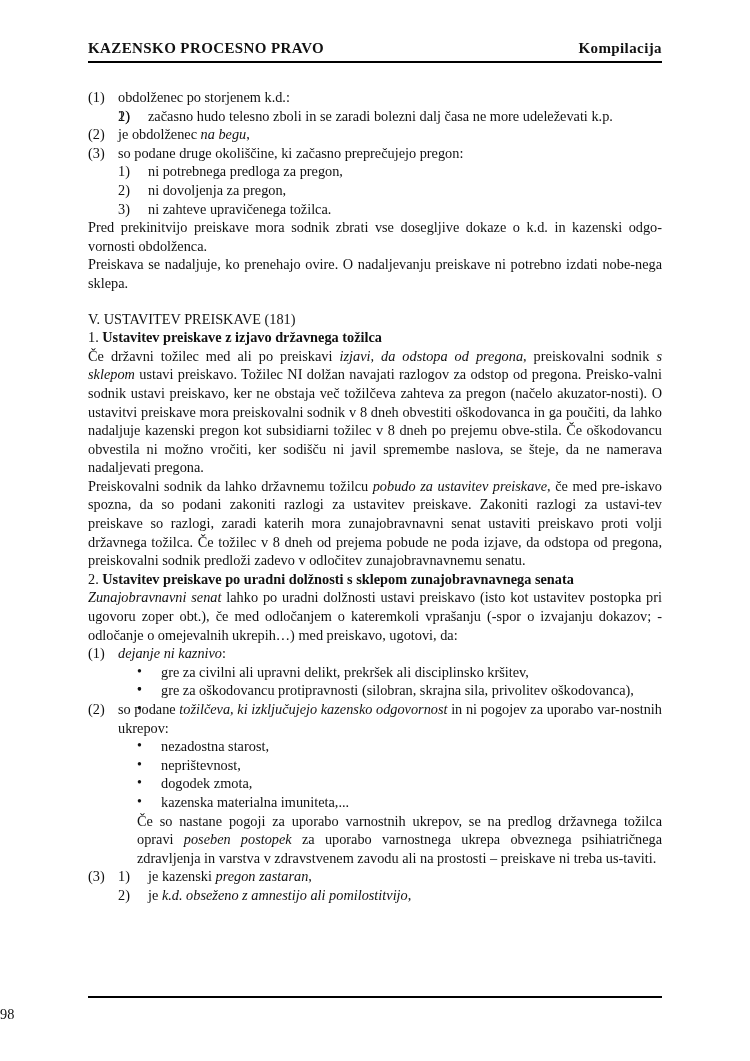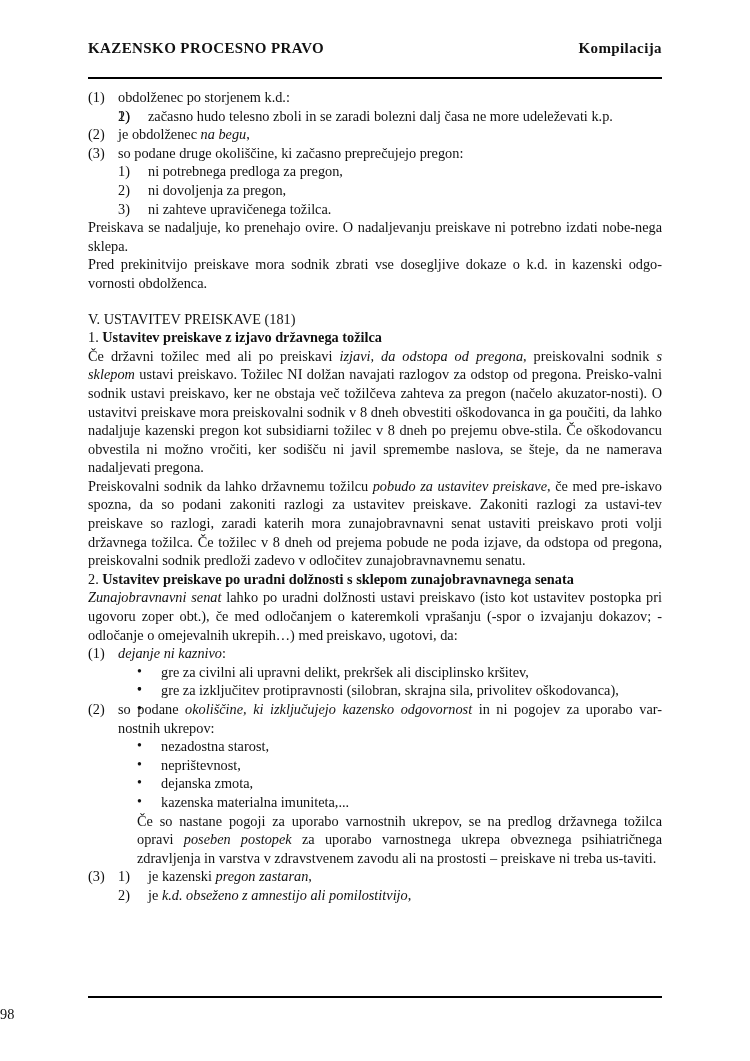--- a/index.html
+++ b/index.html
@@ -21,21 +21,21 @@
     top: 40px;
     left: 88px;
     width: 574px;
     display: flex;
     justify-content: space-between;
     align-items: center;
     font-weight: bold;
     font-size: 15px;
     letter-spacing: 0.4px;
     border-bottom: 2px solid #000000;
-    padding-bottom: 20px;
+    padding-bottom: 4px;
   }
   .content {
     position: absolute;
     top: 88px;
     left: 88px;
     width: 574px;
     font-size: 14.3px;
     line-height: 18.6px;
     text-align: justify;
   }
@@ -74,38 +74,38 @@
 
   <div class="content" id="content">
       <div class="block li" style="padding-left: 30px;"><span class="marker" style="left: 0px;">(1)</span><span>obdolženec po storjenem k.d.:</span></div>
       <div class="block li" style="padding-left: 60px;"><span class="marker" style="left: 30px;">1)</span></div>
       <div class="block li" style="padding-left: 60px;"><span class="marker" style="left: 30px;">2)</span><span>začasno hudo telesno zboli in se zaradi bolezni dalj časa ne more udeleževati k.p.</span></div>
       <div class="block li" style="padding-left: 30px;"><span class="marker" style="left: 0px;">(2)</span><span>je obdolženec </span><em>na begu</em><span>,</span></div>
       <div class="block li" style="padding-left: 30px;"><span class="marker" style="left: 0px;">(3)</span><span>so podane druge okoliščine, ki začasno preprečujejo pregon:</span></div>
       <div class="block li" style="padding-left: 60px;"><span class="marker" style="left: 30px;">1)</span><span>ni potrebnega predloga za pregon,</span></div>
       <div class="block li" style="padding-left: 60px;"><span class="marker" style="left: 30px;">2)</span><span>ni dovoljenja za pregon,</span></div>
       <div class="block li" style="padding-left: 60px;"><span class="marker" style="left: 30px;">3)</span><span>ni zahteve upravičenega tožilca.</span></div>
+      <div class="block p"><span>Pred prekinitvijo preiskave mora sodnik zbrati vse dosegljive dokaze o k.d. in kazenski odgo-vornosti obdolženca.</span></div>
       <div class="block p"><span>Preiskava se nadaljuje, ko prenehajo ovire. O nadaljevanju preiskave ni potrebno izdati nobe-nega sklepa.</span></div>
-      <div class="block p"><span>Pred prekinitvijo preiskave mora sodnik zbrati vse dosegljive dokaze o k.d. in kazenski odgo-vornosti obdolženca.</span></div>
       <div class="spacer"></div>
       <div class="block p"><span>V. USTAVITEV PREISKAVE (181)</span></div>
       <div class="block p"><span>1. </span><strong>Ustavitev preiskave z izjavo državnega tožilca</strong></div>
       <div class="block p"><span>Če državni tožilec med ali po preiskavi </span><em>izjavi, da odstopa od pregona</em><span>, preiskovalni sodnik </span><em>s sklepom</em><span> ustavi preiskavo. Tožilec NI dolžan navajati razlogov za odstop od pregona. Preisko-valni sodnik ustavi preiskavo, ker ne obstaja več tožilčeva zahteva za pregon (načelo akuzator-nosti). O ustavitvi preiskave mora preiskovalni sodnik v 8 dneh obvestiti oškodovanca in ga poučiti, da lahko nadaljuje kazenski pregon kot subsidiarni tožilec v 8 dneh po prejemu obve-stila. Če oškodovancu obvestila ni možno vročiti, ker sodišču ni javil spremembe naslova, se šteje, da ne namerava nadaljevati pregona.</span></div>
       <div class="block p"><span>Preiskovalni sodnik da lahko državnemu tožilcu </span><em>pobudo za ustavitev preiskave</em><span>, če med pre-iskavo spozna, da so podani zakoniti razlogi za ustavitev preiskave. Zakoniti razlogi za ustavi-tev preiskave so razlogi, zaradi katerih mora zunajobravnavni senat ustaviti preiskavo proti volji državnega tožilca. Če tožilec v 8 dneh od prejema pobude ne poda izjave, da odstopa od pregona, preiskovalni sodnik predloži zadevo v odločitev zunajobravnavnemu senatu.</span></div>
       <div class="block p"><span>2. </span><strong>Ustavitev preiskave po uradni dolžnosti s sklepom zunajobravnavnega senata</strong></div>
       <div class="block p"><em>Zunajobravnavni senat</em><span> lahko po uradni dolžnosti ustavi preiskavo (isto kot ustavitev postopka pri ugovoru zoper obt.), če med odločanjem o kateremkoli vprašanju (-spor o izvajanju dokazov; -odločanje o omejevalnih ukrepih…)  med preiskavo, ugotovi, da:</span></div>
       <div class="block li" style="padding-left: 30px;"><span class="marker" style="left: 0px;">(1)</span><em>dejanje ni kaznivo</em><span>:</span></div>
       <div class="block bullet"><span class="marker">•</span><span>gre za civilni ali upravni delikt, prekršek ali disciplinsko kršitev,</span></div>
       <div class="block bullet"><span class="marker">•</span></div>
-      <div class="block bullet"><span class="marker">•</span><span>gre za izključitev protipravnosti (silobran, skrajna sila, privolitev oškodovanca),</span></div>
+      <div class="block bullet"><span class="marker">•</span><span>gre za oškodovancu protipravnosti (silobran, skrajna sila, privolitev oškodovanca),</span></div>
       <div class="block bullet"><span class="marker">•</span></div>
-      <div class="block li" style="padding-left: 30px;"><span class="marker" style="left: 0px;">(2)</span><span>so podane </span><em>okoliščine, ki izključujejo kazensko odgovornost</em><span> in ni pogojev za uporabo var-nostnih ukrepov:</span></div>
+      <div class="block li" style="padding-left: 30px;"><span class="marker" style="left: 0px;">(2)</span><span>so podane </span><em>tožilčeva, ki izključujejo kazensko odgovornost</em><span> in ni pogojev za uporabo var-nostnih ukrepov:</span></div>
       <div class="block bullet"><span class="marker">•</span><span>nezadostna starost,</span></div>
       <div class="block bullet"><span class="marker">•</span><span>neprištevnost,</span></div>
-      <div class="block bullet"><span class="marker">•</span><span>dejanska zmota,</span></div>
+      <div class="block bullet"><span class="marker">•</span><span>dogodek zmota,</span></div>
       <div class="block bullet"><span class="marker">•</span><span>kazenska materialna imuniteta,...</span></div>
       <div class="block cont"><span>Če so nastane pogoji za uporabo varnostnih ukrepov, se na predlog državnega tožilca opravi </span><em>poseben postopek</em><span> za uporabo varnostnega ukrepa obveznega psihiatričnega zdravljenja in varstva v zdravstvenem zavodu ali na prostosti – preiskave ni treba us-taviti.</span></div>
       <div class="block li" style="padding-left: 60px;"><span class="marker" style="left: 0px;">(3)</span><span class="marker" style="left: 30px;">1)</span><span>je kazenski </span><em>pregon zastaran</em><span>,</span></div>
       <div class="block li" style="padding-left: 60px;"><span class="marker" style="left: 30px;">2)</span><span>je </span><em>k.d. obseženo z amnestijo ali pomilostitvijo</em><span>,</span></div>
     </div>
 
   <div class="footer-rule"></div>
   <div class="footer">
     <span>98</span>
   </div>

